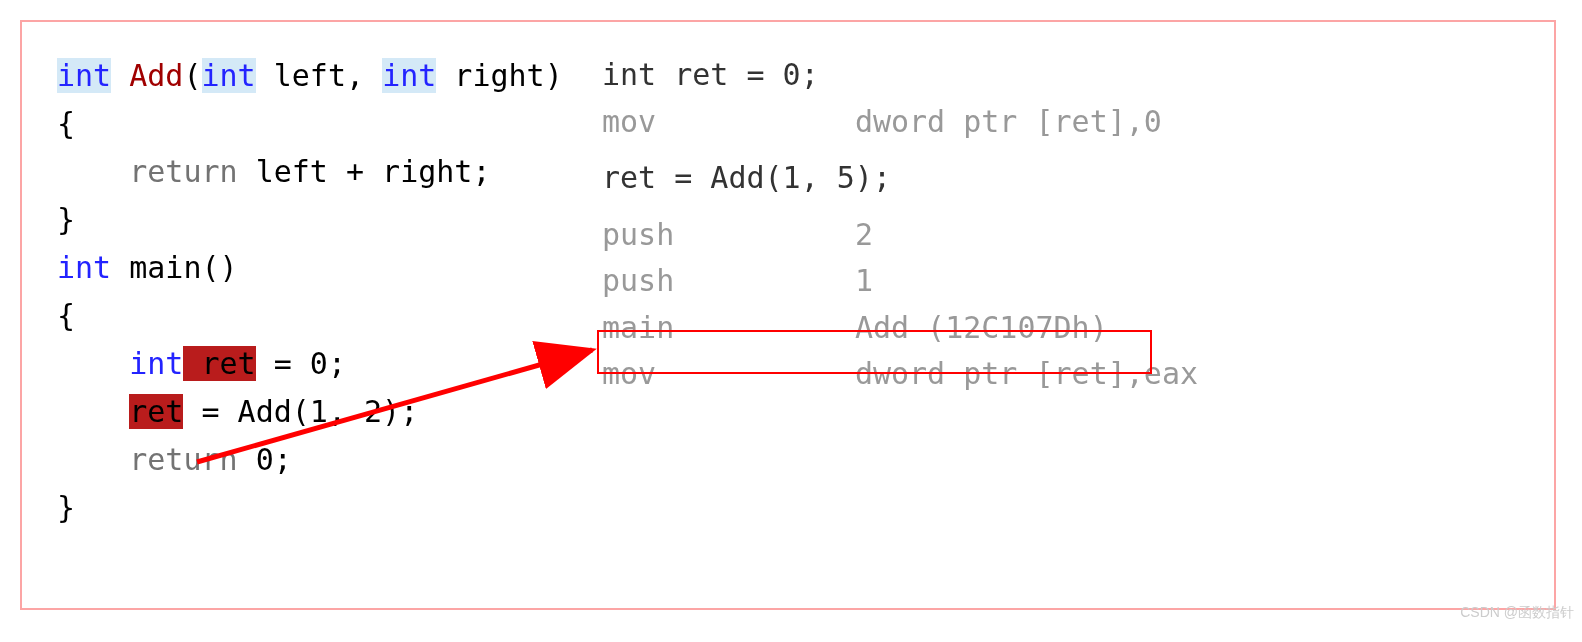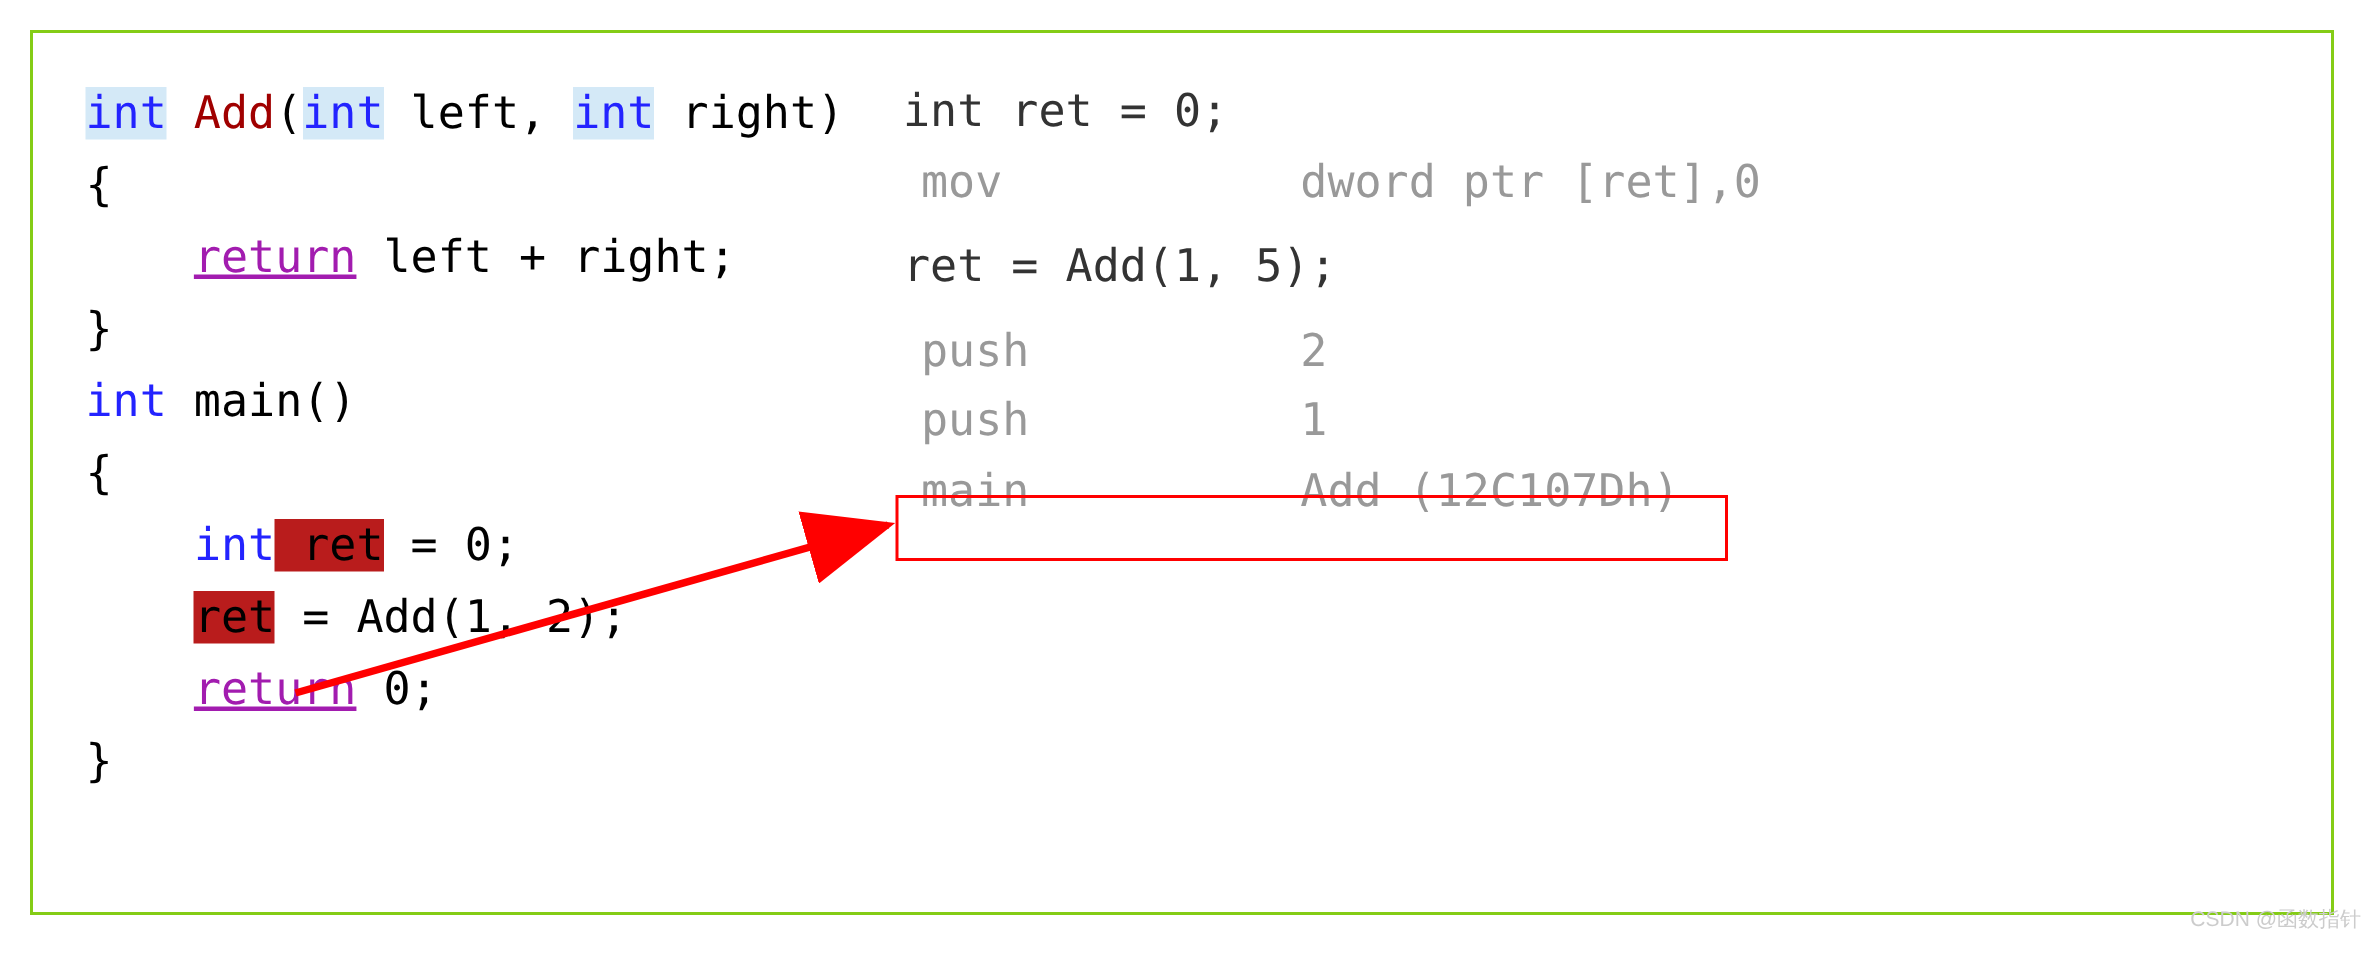--- a/index.html
+++ b/index.html
@@ -6,21 +6,21 @@
     body {
       background: #fff;
       font-family: 'SimSun', 'NSimSun', serif;
       font-size: 30px;
       padding: 20px;
       width: 1582px;
       height: 642px;
       position: relative;
     }
     .container {
-      border: 2px solid #84cc16;
+      border: 2px solid #fca5a5;
       width: 1536px;
       height: 590px;
       position: relative;
       padding: 31px 20px;
     }
     .left-panel {
       position: absolute;
       left: 35px;
       top: 30px;
       width: 540px;
@@ -31,32 +31,32 @@
       top: 30px;
       width: 920px;
     }
     .code-line {
       white-space: pre;
       line-height: 1.6;
       font-family: 'SimSun', 'NSimSun', monospace;
     }
     .kw-int { color: #2323ff; }
     .kw-int-hl { color: #2323ff; background: #d4e9f7; }
-    .kw-return { color: #a21caf; text-decoration: underline; }
+    .kw-return { color: #737373; }
     .fn-name { color: #a00000; }
     .highlight { background: #b91c1c; }
     .brace { color: #000; }
     .text { color: #000; }
     .asm-line {
       white-space: pre;
       line-height: 1.55;
       font-family: 'SimSun', 'NSimSun', monospace;
       color: #333;
     }
-    .asm-gray { color: #999; margin-left: 12px; }
+    .asm-gray { color: #999; }
     .redbox {
       position: absolute;
       border: 2px solid #ff0000;
       background: transparent;
       pointer-events: none;
     }
     .arrow-svg {
       position: absolute;
       pointer-events: none;
     }
@@ -88,20 +88,21 @@
     <div class="code-line brace">}</div>
   </div>
 
   <div class="right-panel">
     <div class="asm-line">int ret = 0;</div>
     <div class="asm-line asm-gray"><span>mov</span><span>           </span><span>dword ptr [ret],0</span></div>
     <div class="asm-line" style="margin-top:10px;">ret = Add(1, 5);</div>
     <div class="asm-line asm-gray" style="margin-top:10px;"><span>push</span><span>          </span><span>2</span></div>
     <div class="asm-line asm-gray"><span>push</span><span>          </span><span>1</span></div>
     <div class="asm-line asm-gray"><span>main</span><span>          </span><span>Add (12C107Dh)</span></div>
+    <div class="asm-line asm-gray"><span>mov</span><span>           </span><span>dword ptr [ret],eax</span></div>
   </div>
 
   <div class="redbox" style="left:575px; top:308px; width:555px; height:44px;"></div>
 
   <svg class="arrow-svg" style="left:170px; top:310px; width:410px; height:135px;">
     <defs>
       <marker id="arrowhead" markerWidth="12" markerHeight="10" refX="11" refY="5" orient="auto">
         <polygon points="0 0, 12 5, 0 10" fill="#ff0000"></polygon>
       </marker>
     </defs>

